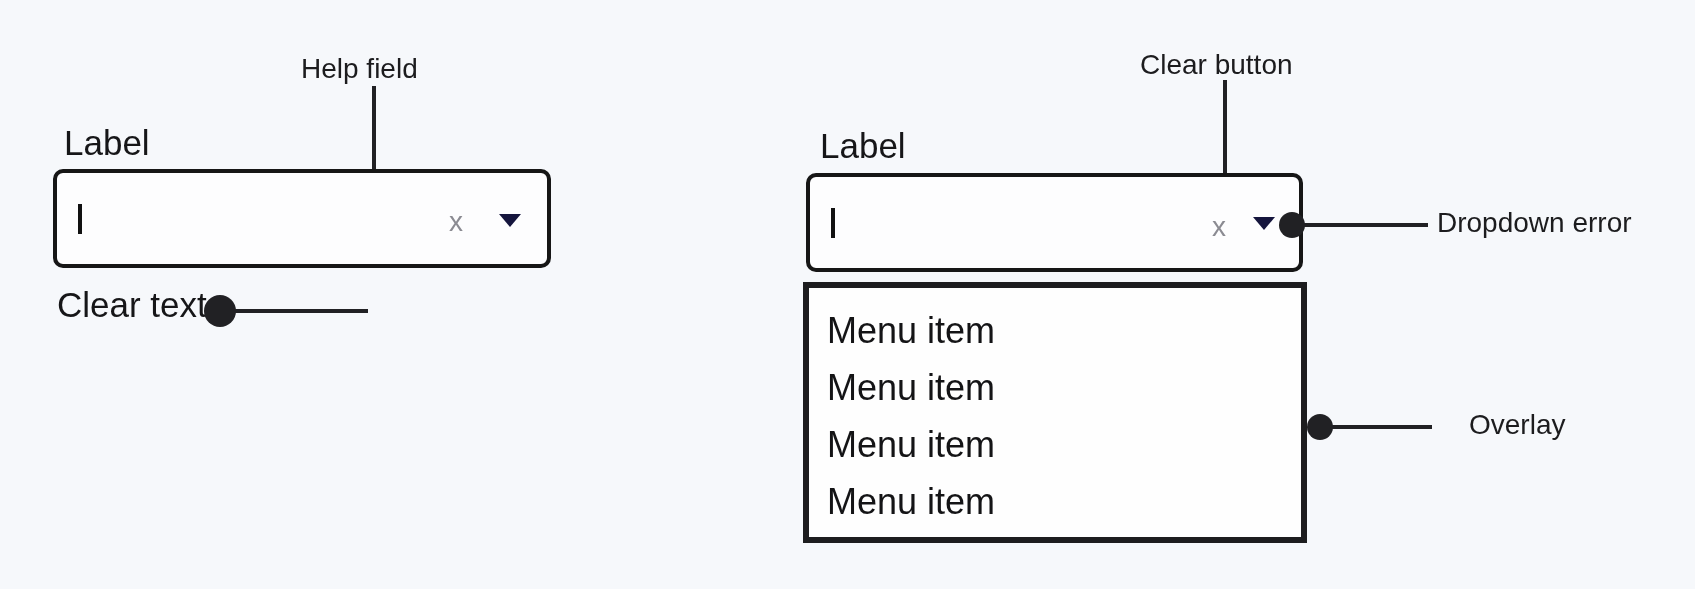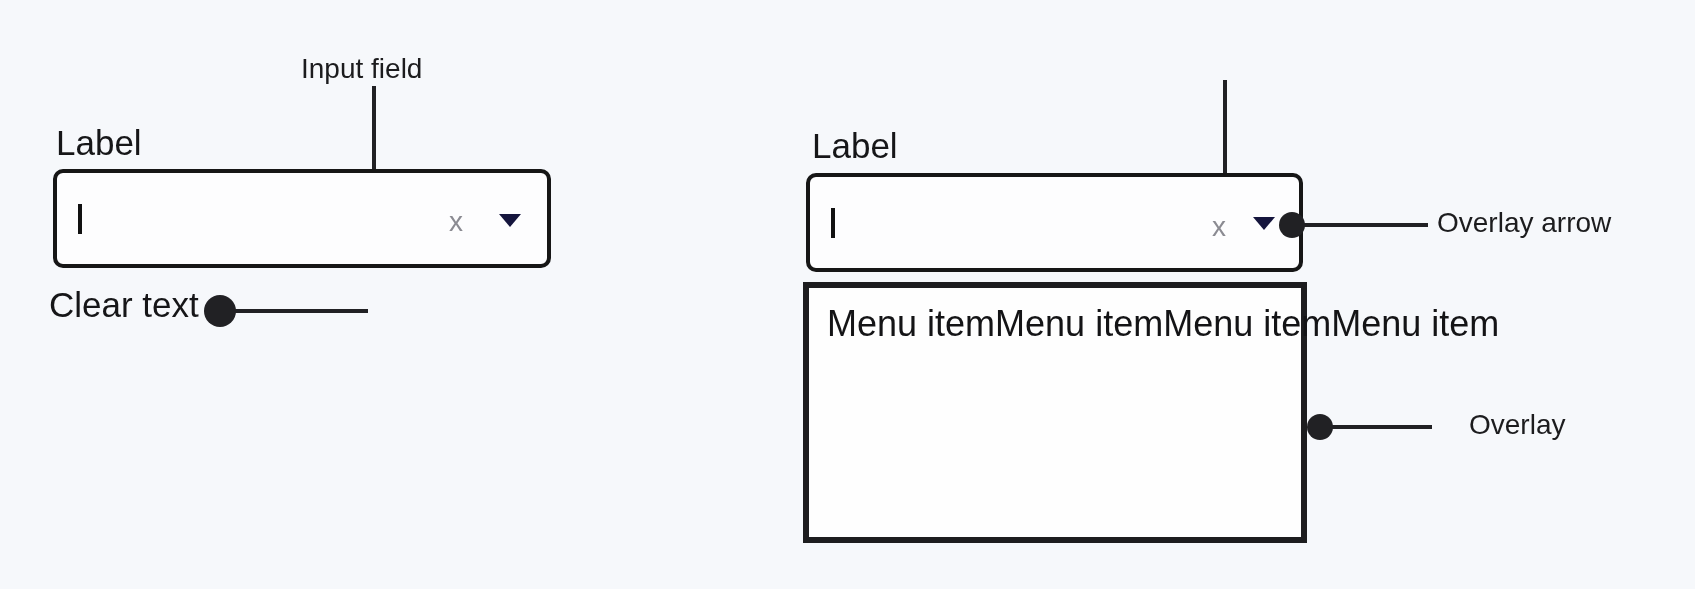--- a/index.html
+++ b/index.html
@@ -19,20 +19,21 @@
     position:absolute;
     font-size:28px;line-height:34px;
     color:#1c1c1e;
     white-space:nowrap;
   }
   .comp-label{                 
     position:absolute;
     font-size:35px;line-height:42px;
     color:#161618;
     white-space:nowrap;
+    margin-left:8px;
   }
   .dot{
     position:absolute;
     background:#212124;
     border-radius:50%;
   }
   .vline{
     position:absolute;width:4px;background:#212124;
   }
   .hline{
@@ -58,63 +59,64 @@
     position:absolute;width:0;height:0;
     border-left:11px solid transparent;
     border-right:11px solid transparent;
     border-top:13px solid #15153d;
   }
   .menu{
     position:absolute;
     background:#fefefe;
     border:6px solid #1d1d1f;
     box-sizing:border-box;
-    display:flex;flex-direction:row;
+    display:flex;flex-direction:column;
     justify-content:space-around;
     padding:14px 0 6px 18px;
   }
   .menu-item{
     font-size:36px;line-height:44px;
     color:#141416;
     white-space:nowrap;
   }
 </style>
 </head>
 <body>
 
 <div class="canvas">
 
-  <div class="annot" style="left:301px;top:52px;">Input field</div>
+  <div class="annot" style="left:301px;top:52px;">Help field</div>
   <div class="vline" style="left:372px;top:86px;height:111px;"></div>
   <div class="dot" style="left:360px;top:183px;width:28px;height:28px;"></div>
 
   <div class="comp-label" style="left:56px;top:122px;">Label</div>
 
   <div class="input-box" style="left:53px;top:169px;width:498px;height:99px;"></div>
   <div class="cursor" style="left:78px;top:204px;"></div>
   <span class="clear-x" style="left:449px;top:206px;">x</span>
   <span class="tri-down" style="left:499px;top:214px;"></span>
 
   <div class="comp-label" style="left:49px;top:284px;">Clear text</div>
   <div class="dot" style="left:204px;top:295px;width:32px;height:32px;"></div>
   <div class="hline" style="left:222px;top:309px;width:146px;"></div>
 
+  <div class="annot" style="left:1140px;top:48px;">Clear button</div>
   <div class="vline" style="left:1223px;top:80px;height:110px;"></div>
   <div class="dot" style="left:1211px;top:188px;width:28px;height:28px;"></div>
 
   <div class="comp-label" style="left:812px;top:125px;">Label</div>
 
   <div class="input-box" style="left:806px;top:173px;width:497px;height:99px;"></div>
   <div class="cursor" style="left:831px;top:208px;"></div>
   <span class="clear-x" style="left:1212px;top:211px;">x</span>
   <span class="tri-down" style="left:1253px;top:217px;"></span>
 
   <div class="dot" style="left:1279px;top:212px;width:26px;height:26px;"></div>
   <div class="hline" style="left:1300px;top:223px;width:128px;"></div>
-  <div class="annot" style="left:1437px;top:206px;">Overlay arrow</div>
+  <div class="annot" style="left:1437px;top:206px;">Dropdown error</div>
 
   <div class="menu" style="left:803px;top:282px;width:504px;height:261px;">
     <div class="menu-item">Menu item</div>
     <div class="menu-item">Menu item</div>
     <div class="menu-item">Menu item</div>
     <div class="menu-item">Menu item</div>
   </div>
 
   <div class="dot" style="left:1307px;top:414px;width:26px;height:26px;"></div>
   <div class="hline" style="left:1322px;top:425px;width:110px;"></div>

